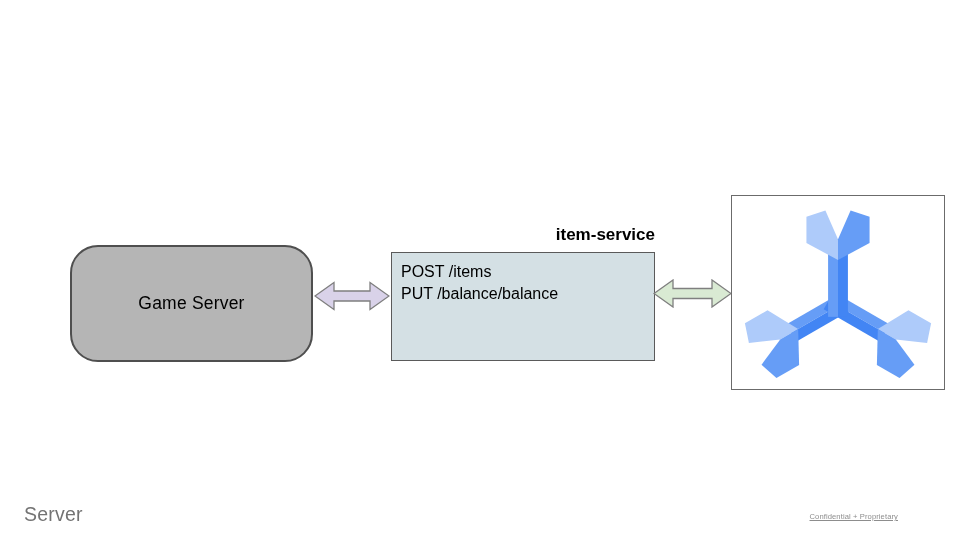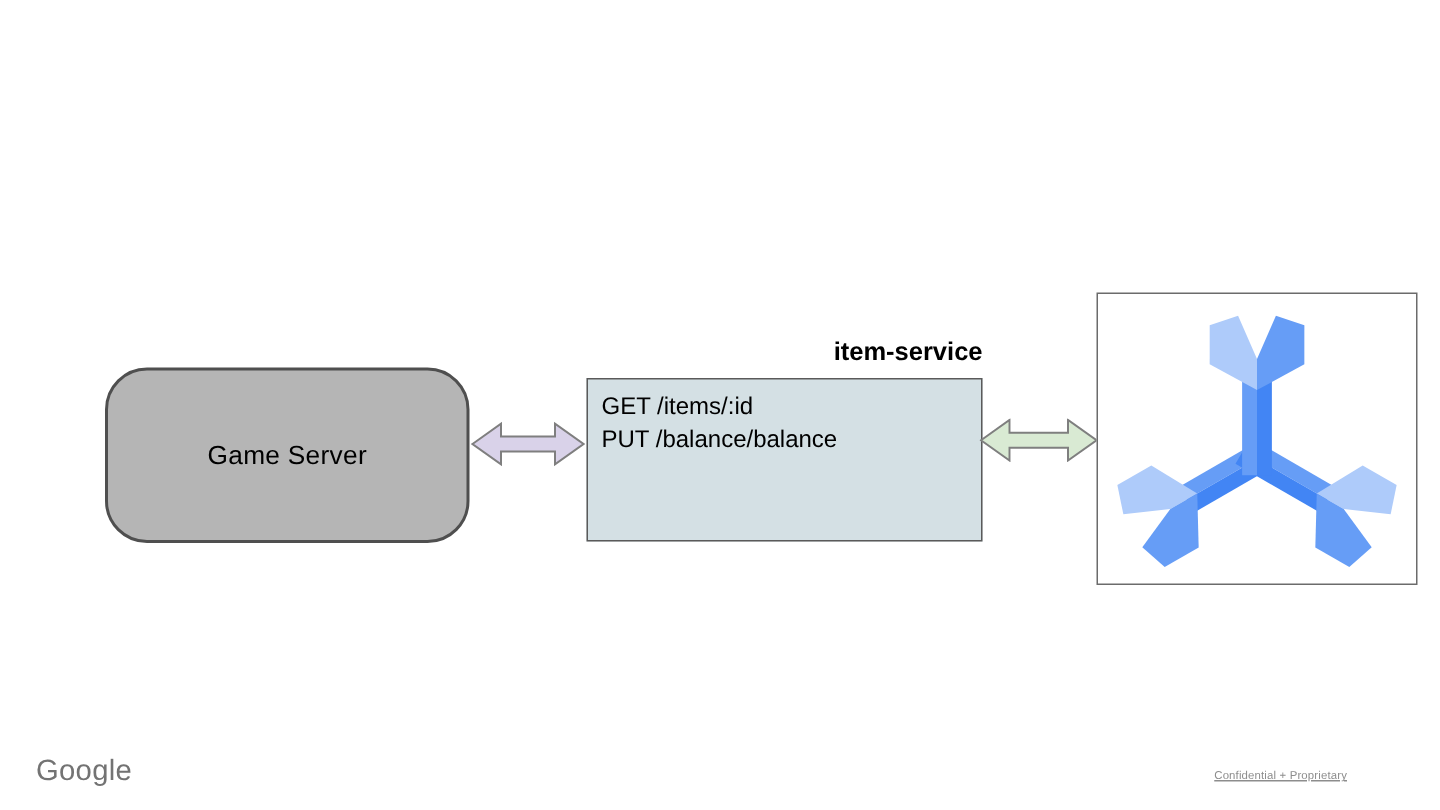--- a/index.html
+++ b/index.html
@@ -77,21 +77,21 @@
 
   <div class="abs arrow-left-wrap">
     <svg width="76" height="30" viewBox="0 0 76 30">
       <polygon points="1,15 20,1.5 20,10 56,10 56,1.5 75,15 56,28.5 56,20 20,20 20,28.5" stroke-width="1.3" stroke-linejoin="miter" fill="#d9d2e9" stroke="#7f7f7f"></polygon>
     </svg>
   </div>
 
   <div class="abs service-title">item-service</div>
 
   <div class="abs service-box" style="background-color: rgb(212, 224, 228);">
-    <div>GET /items/:id</div>
+    <div>POST /items</div>
     <div>PUT /balance/balance</div>
   </div>
 
   <div class="abs arrow-right-wrap">
     <svg width="79" height="29" viewBox="0 0 79 29">
       <polygon points="1,14.5 20,1 20,9.5 59,9.5 59,1 78,14.5 59,28 59,19.5 20,19.5 20,28" stroke-width="1.3" stroke-linejoin="miter" fill="#d9ead3" stroke="#7f7f7f"></polygon>
     </svg>
   </div>
 
   <div class="abs logo-card">
@@ -113,17 +113,17 @@
 
       <g>
         <polygon points="89,48 100,48 100,120 89,120" fill="#669df6"></polygon>
         <polygon points="100,48 111,48 111,120 100,120" fill="#4285f4"></polygon>
         <polygon points="86,2 100,34 100,57 65,38 65,9" fill="#aecbfa"></polygon>
         <polygon points="114,2 135,9 135,38 100,57 100,34" fill="#669df6"></polygon>
       </g>
     </svg>
   </div>
 
-  <div class="abs google-logo" style="color: rgb(115, 115, 115);">Google</div>
+  <div class="abs google-logo" style="color: rgb(115, 115, 115);">Server</div>
 
   <div class="abs confidential" style="color: rgb(141, 141, 141);">Confidential + Proprietary</div>
 
 </div>
 
 </body></html>

